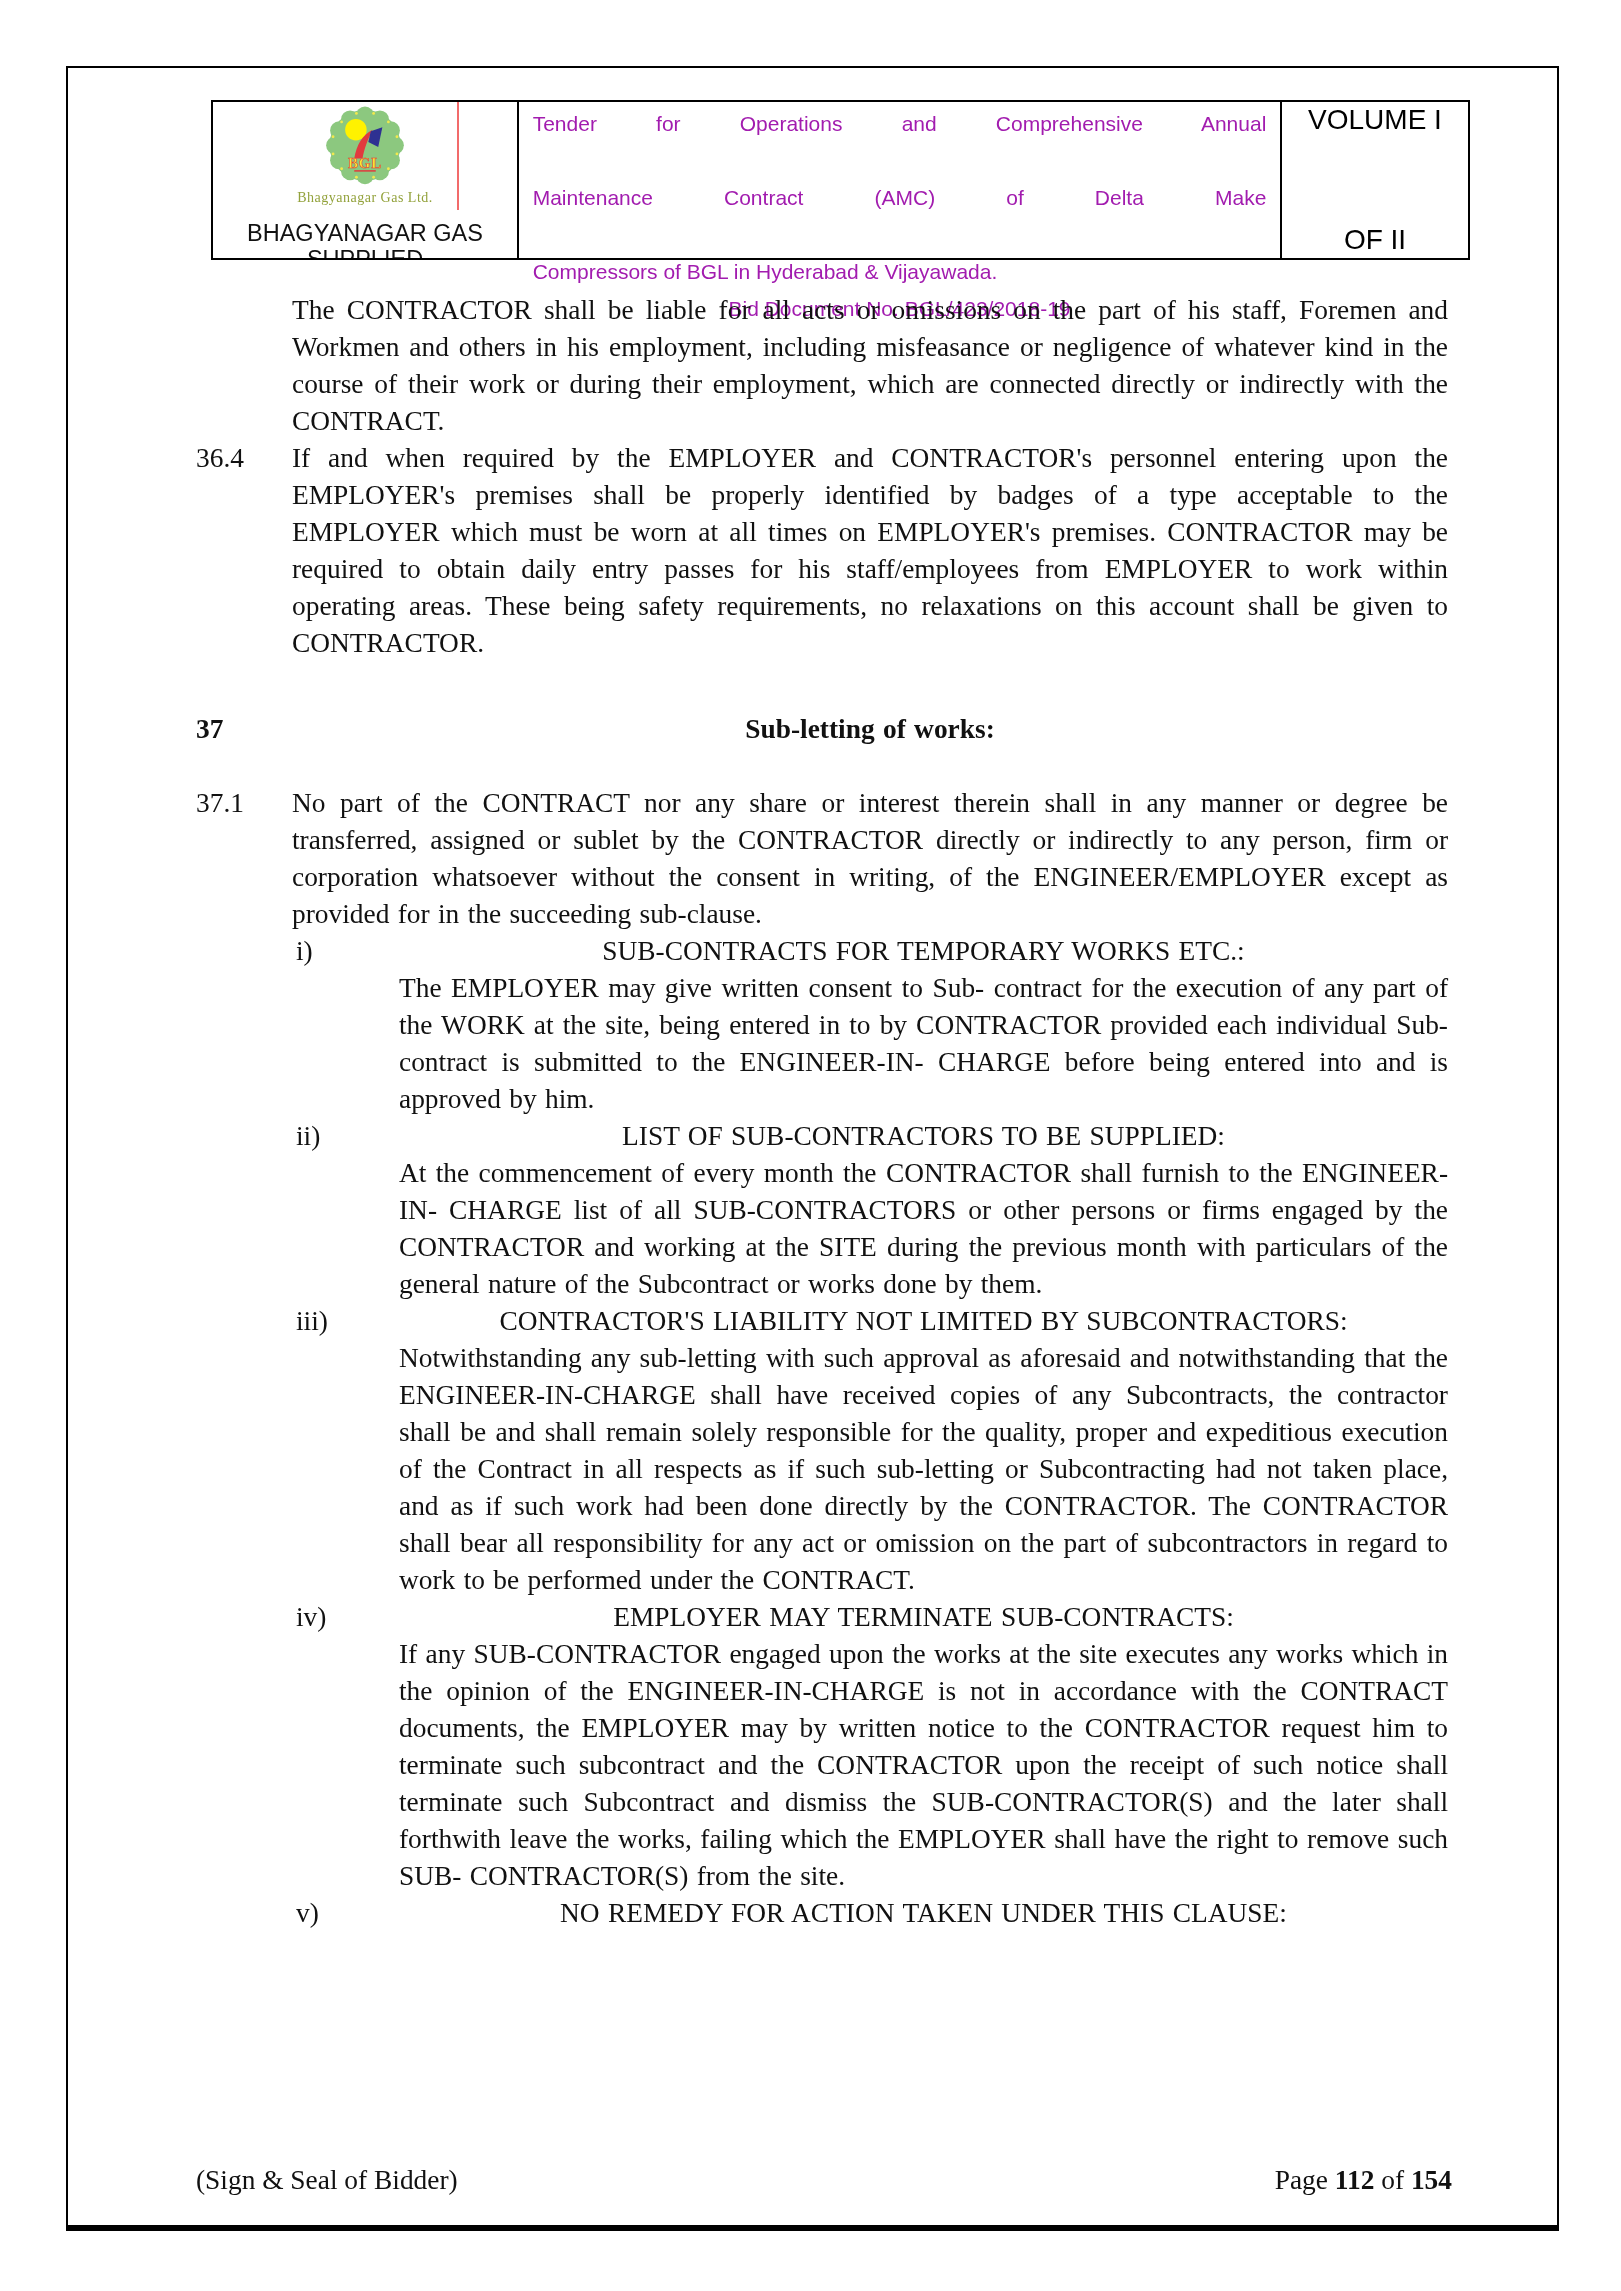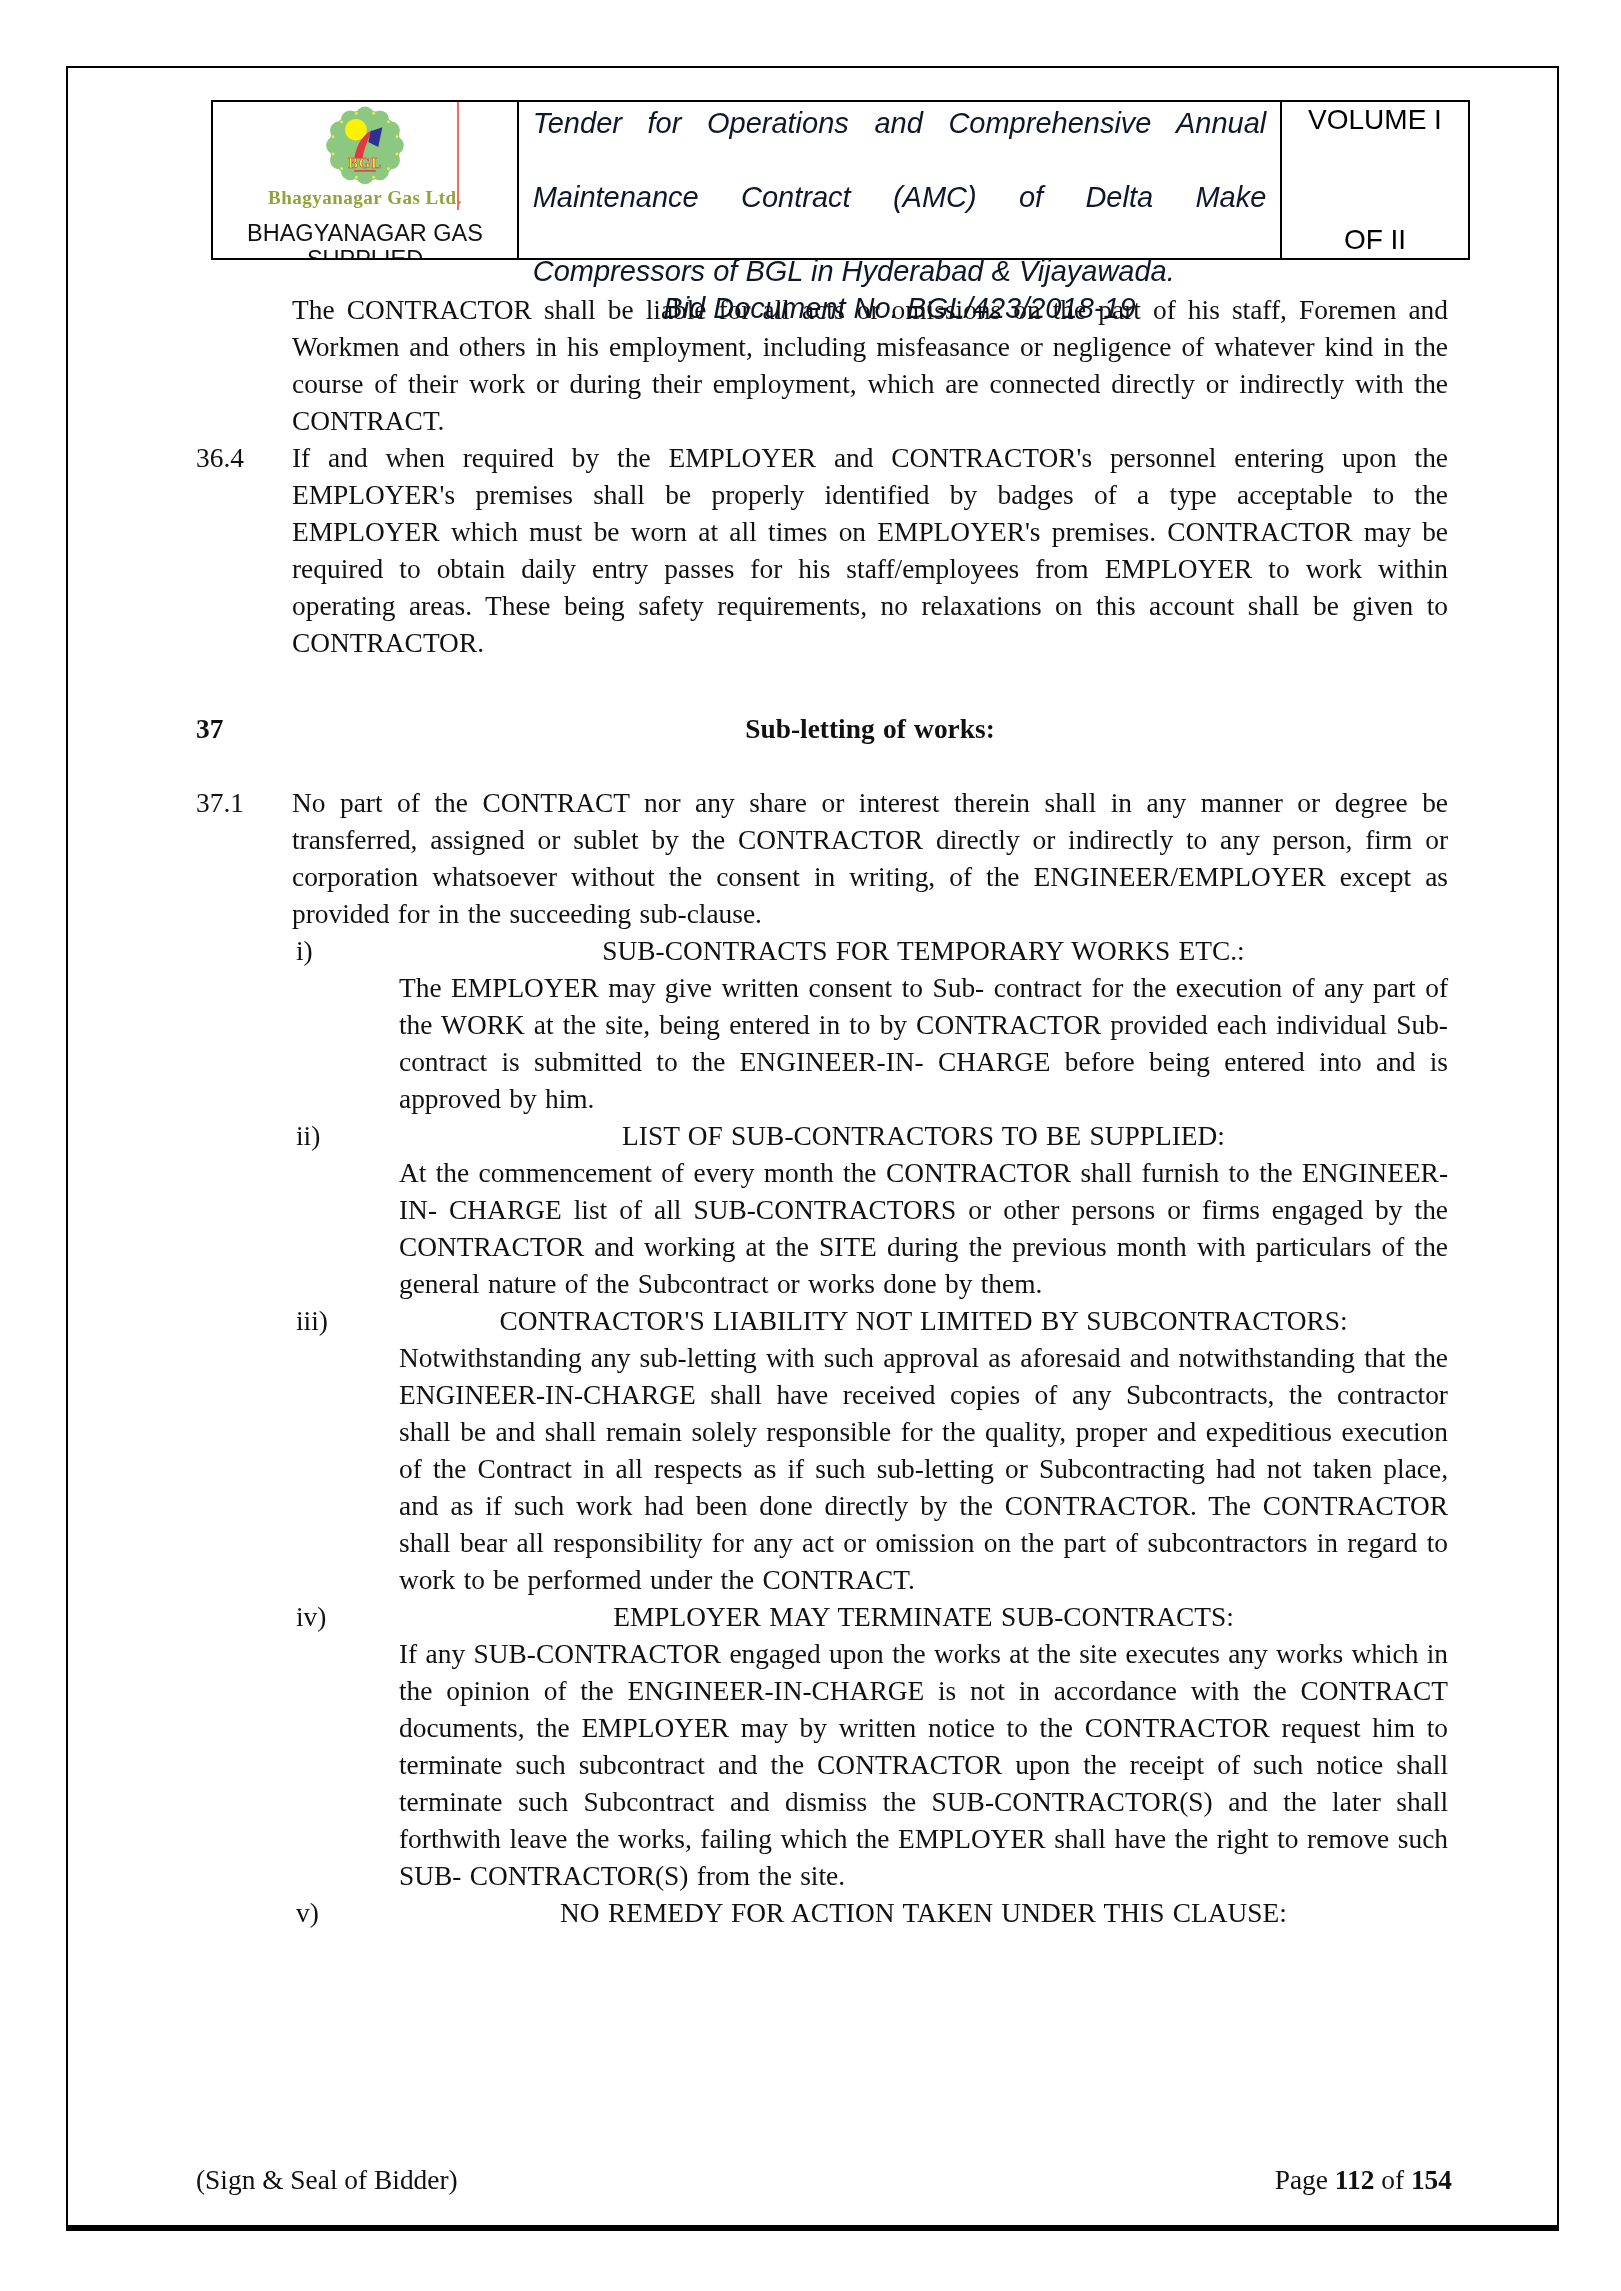--- a/index.html
+++ b/index.html
@@ -17,32 +17,32 @@
   }
   
   .header-table {
     position: absolute; left: 143px; top: 32px;
     width: 1259px; height: 160px;
     display: flex; border: 2.9px solid #000;
   }
   .cell { border-left: 2.9px solid #000; height: 100%; }
   .cell:first-child { border-left: none; }
   .cell-logo { width: 304px; position: relative; text-align: center; padding-top: 2px; overflow: hidden; }
-  .cell-title { flex: 1; padding: 2.9px 13.7px 0 13.7px; font-family: "Liberation Sans", sans-serif; font-size: 29px; line-height: 37px; color: #0f172a; font-style: italic; }
+  .cell-title { flex: 1; padding: 2.9px 13.7px 0 13.7px; font-family: "Liberation Sans", sans-serif; font-size: 21px; line-height: 37px; color: #a21caf; }
   .cell-volume {
     width: 188px; display: flex; flex-direction: column;
     justify-content: space-between; align-items: center;
     font-family: "Liberation Sans", sans-serif; font-size: 28px; line-height: 36px; color: #000;
   }
   .jline { text-align: justify; }
   .jline::after { content: ""; display: inline-block; width: 100%; height: 0; }
   .center-line { text-align: center; }
   .red-accent { position: absolute; right: 58px; top: 0; width: 2px; height: 108px; background: #f26b6b; }
   .logo-figure { width: 100%; line-height: 0; }
-  .logo-tagline { font-weight: bold; font-size: 19px; line-height: 15.7px; color: #93a23c; letter-spacing: 0.5px; }
+  .logo-tagline { font-weight: normal; font-size: 14px; line-height: 15.7px; color: #93a23c; letter-spacing: 0.5px; }
   .company-name { font-family: "Liberation Sans", sans-serif; font-size: 23.5px; line-height: 26.5px; margin-top: 14px; color: #111; }
   
   .body-content {
     position: absolute; left: 128px; top: 224px; width: 1252px;
     font-size: 27.4px; line-height: 37px; text-align: justify; word-spacing: 1.5px;
   }
   .clause { position: relative; padding-left: 96px; }
   .clause-num { position: absolute; left: 0; top: 0; }
   .section-heading { margin-top: 49px; margin-bottom: 37px; font-weight: bold; text-align: center; }
   .sub-items { margin-left: 100px; }

